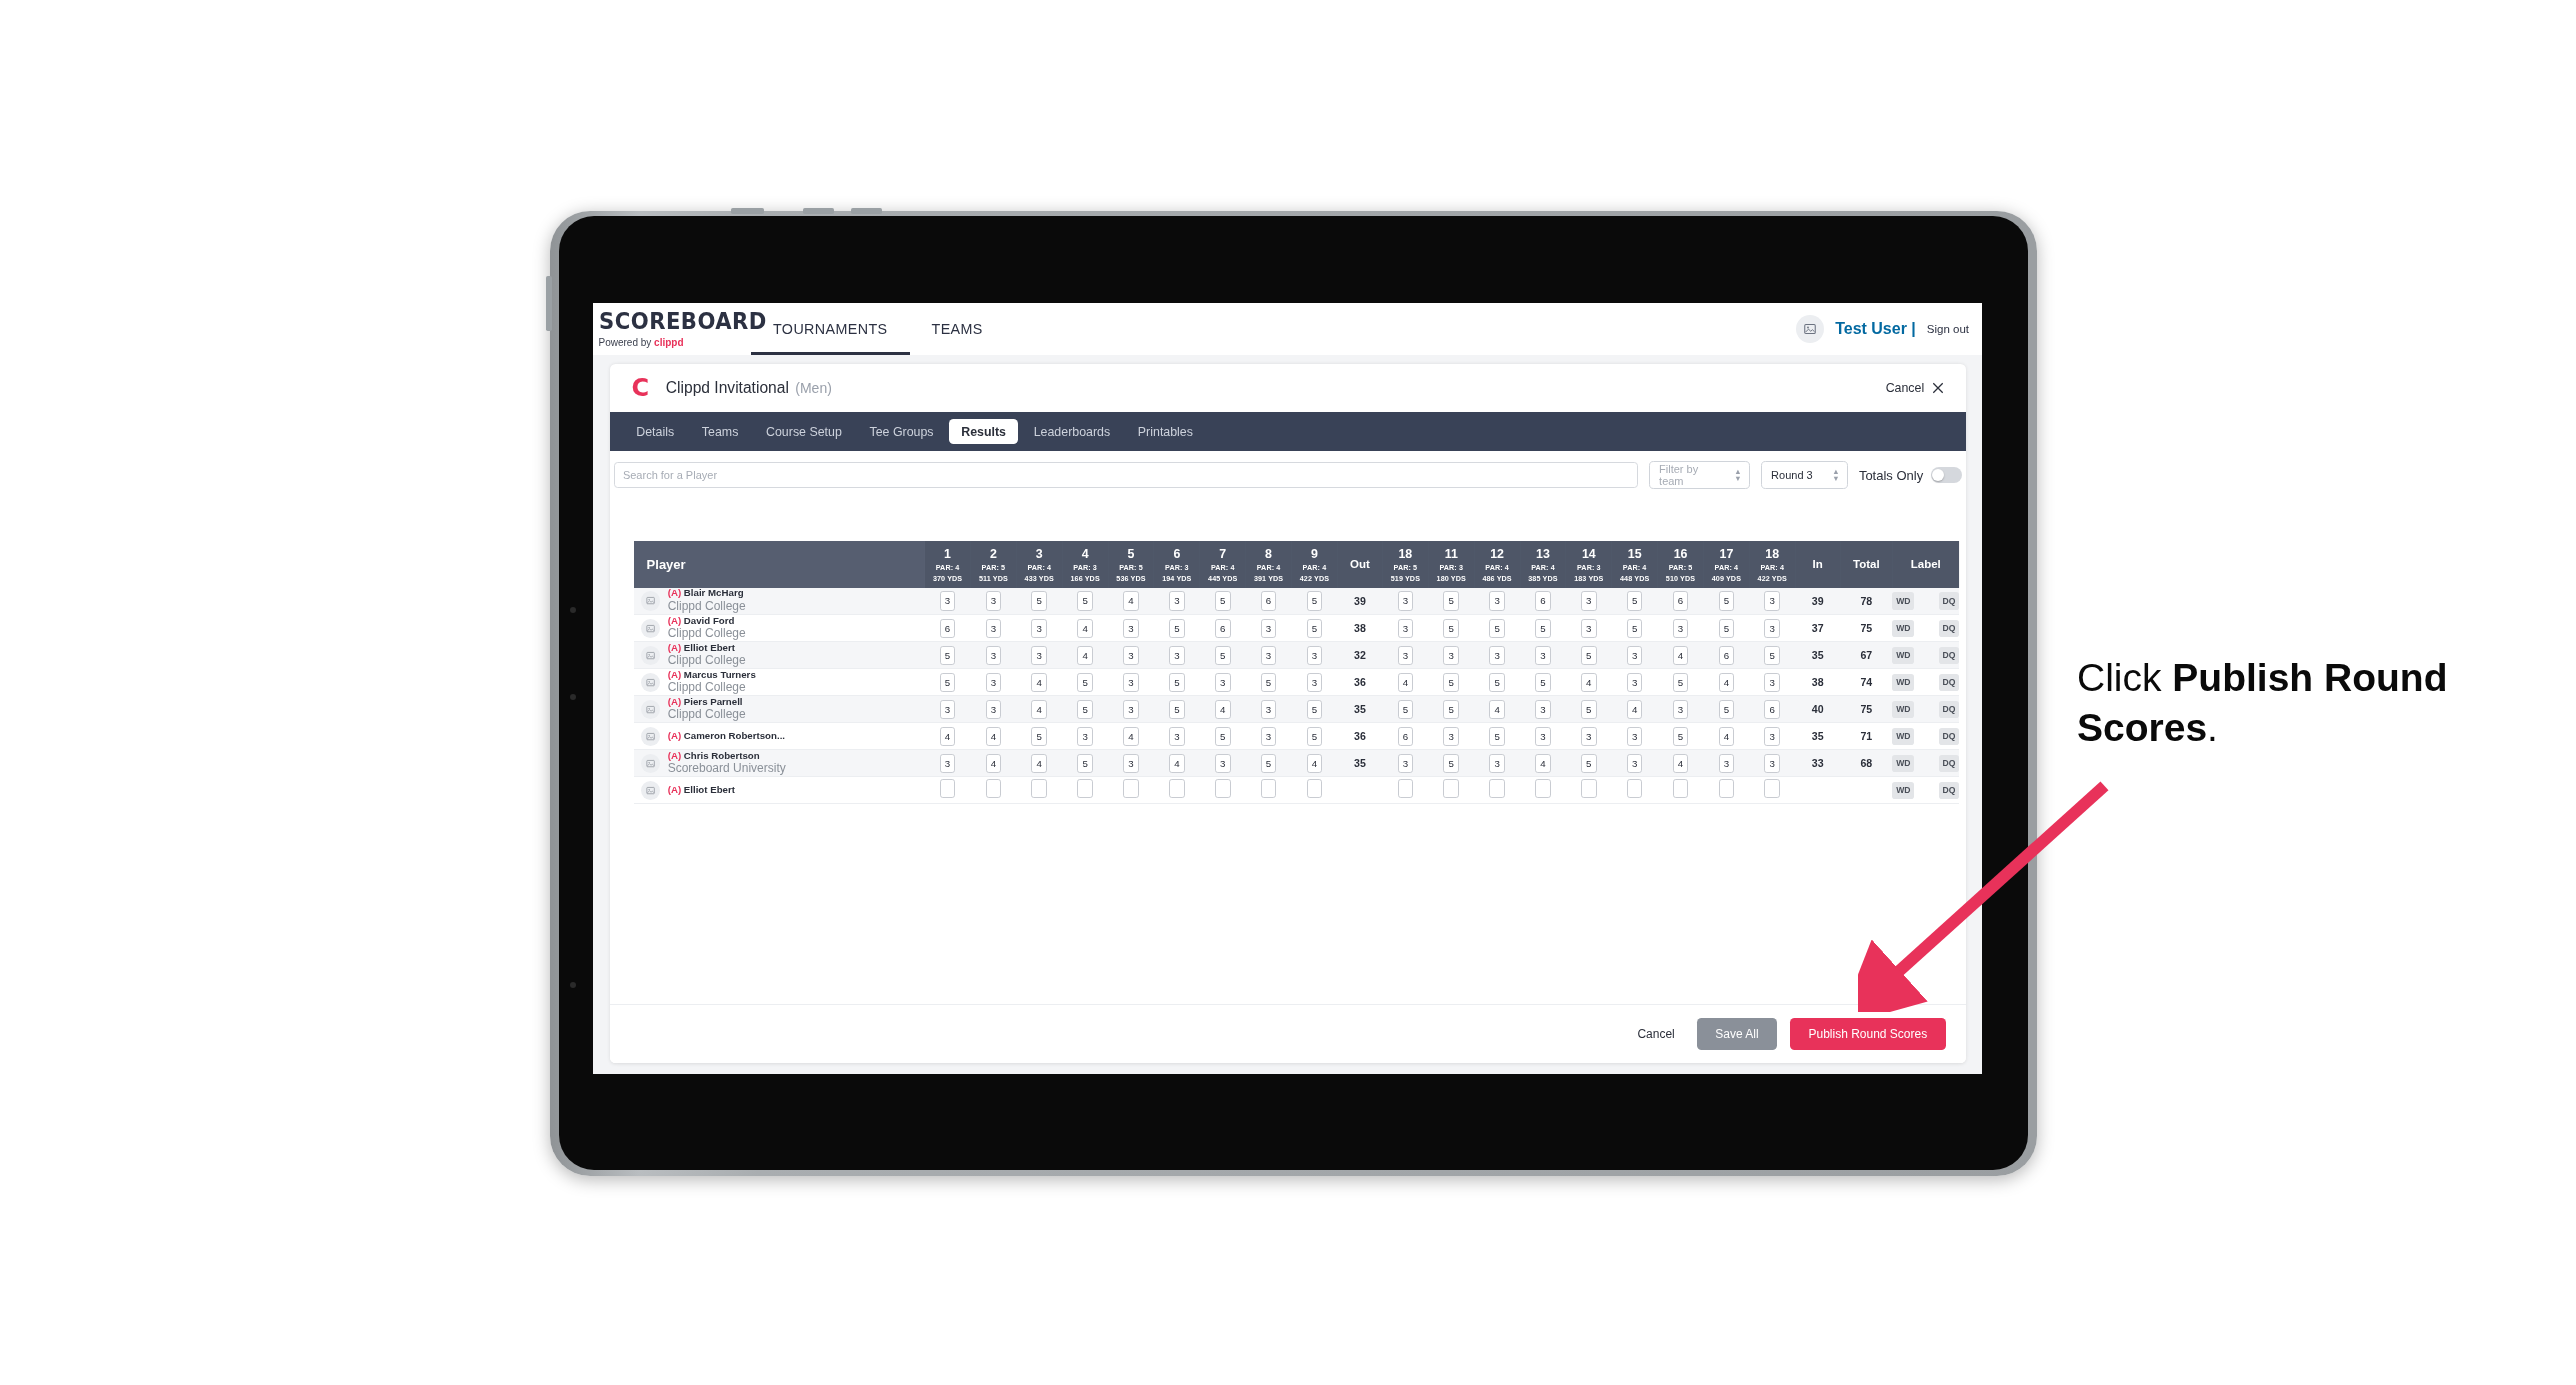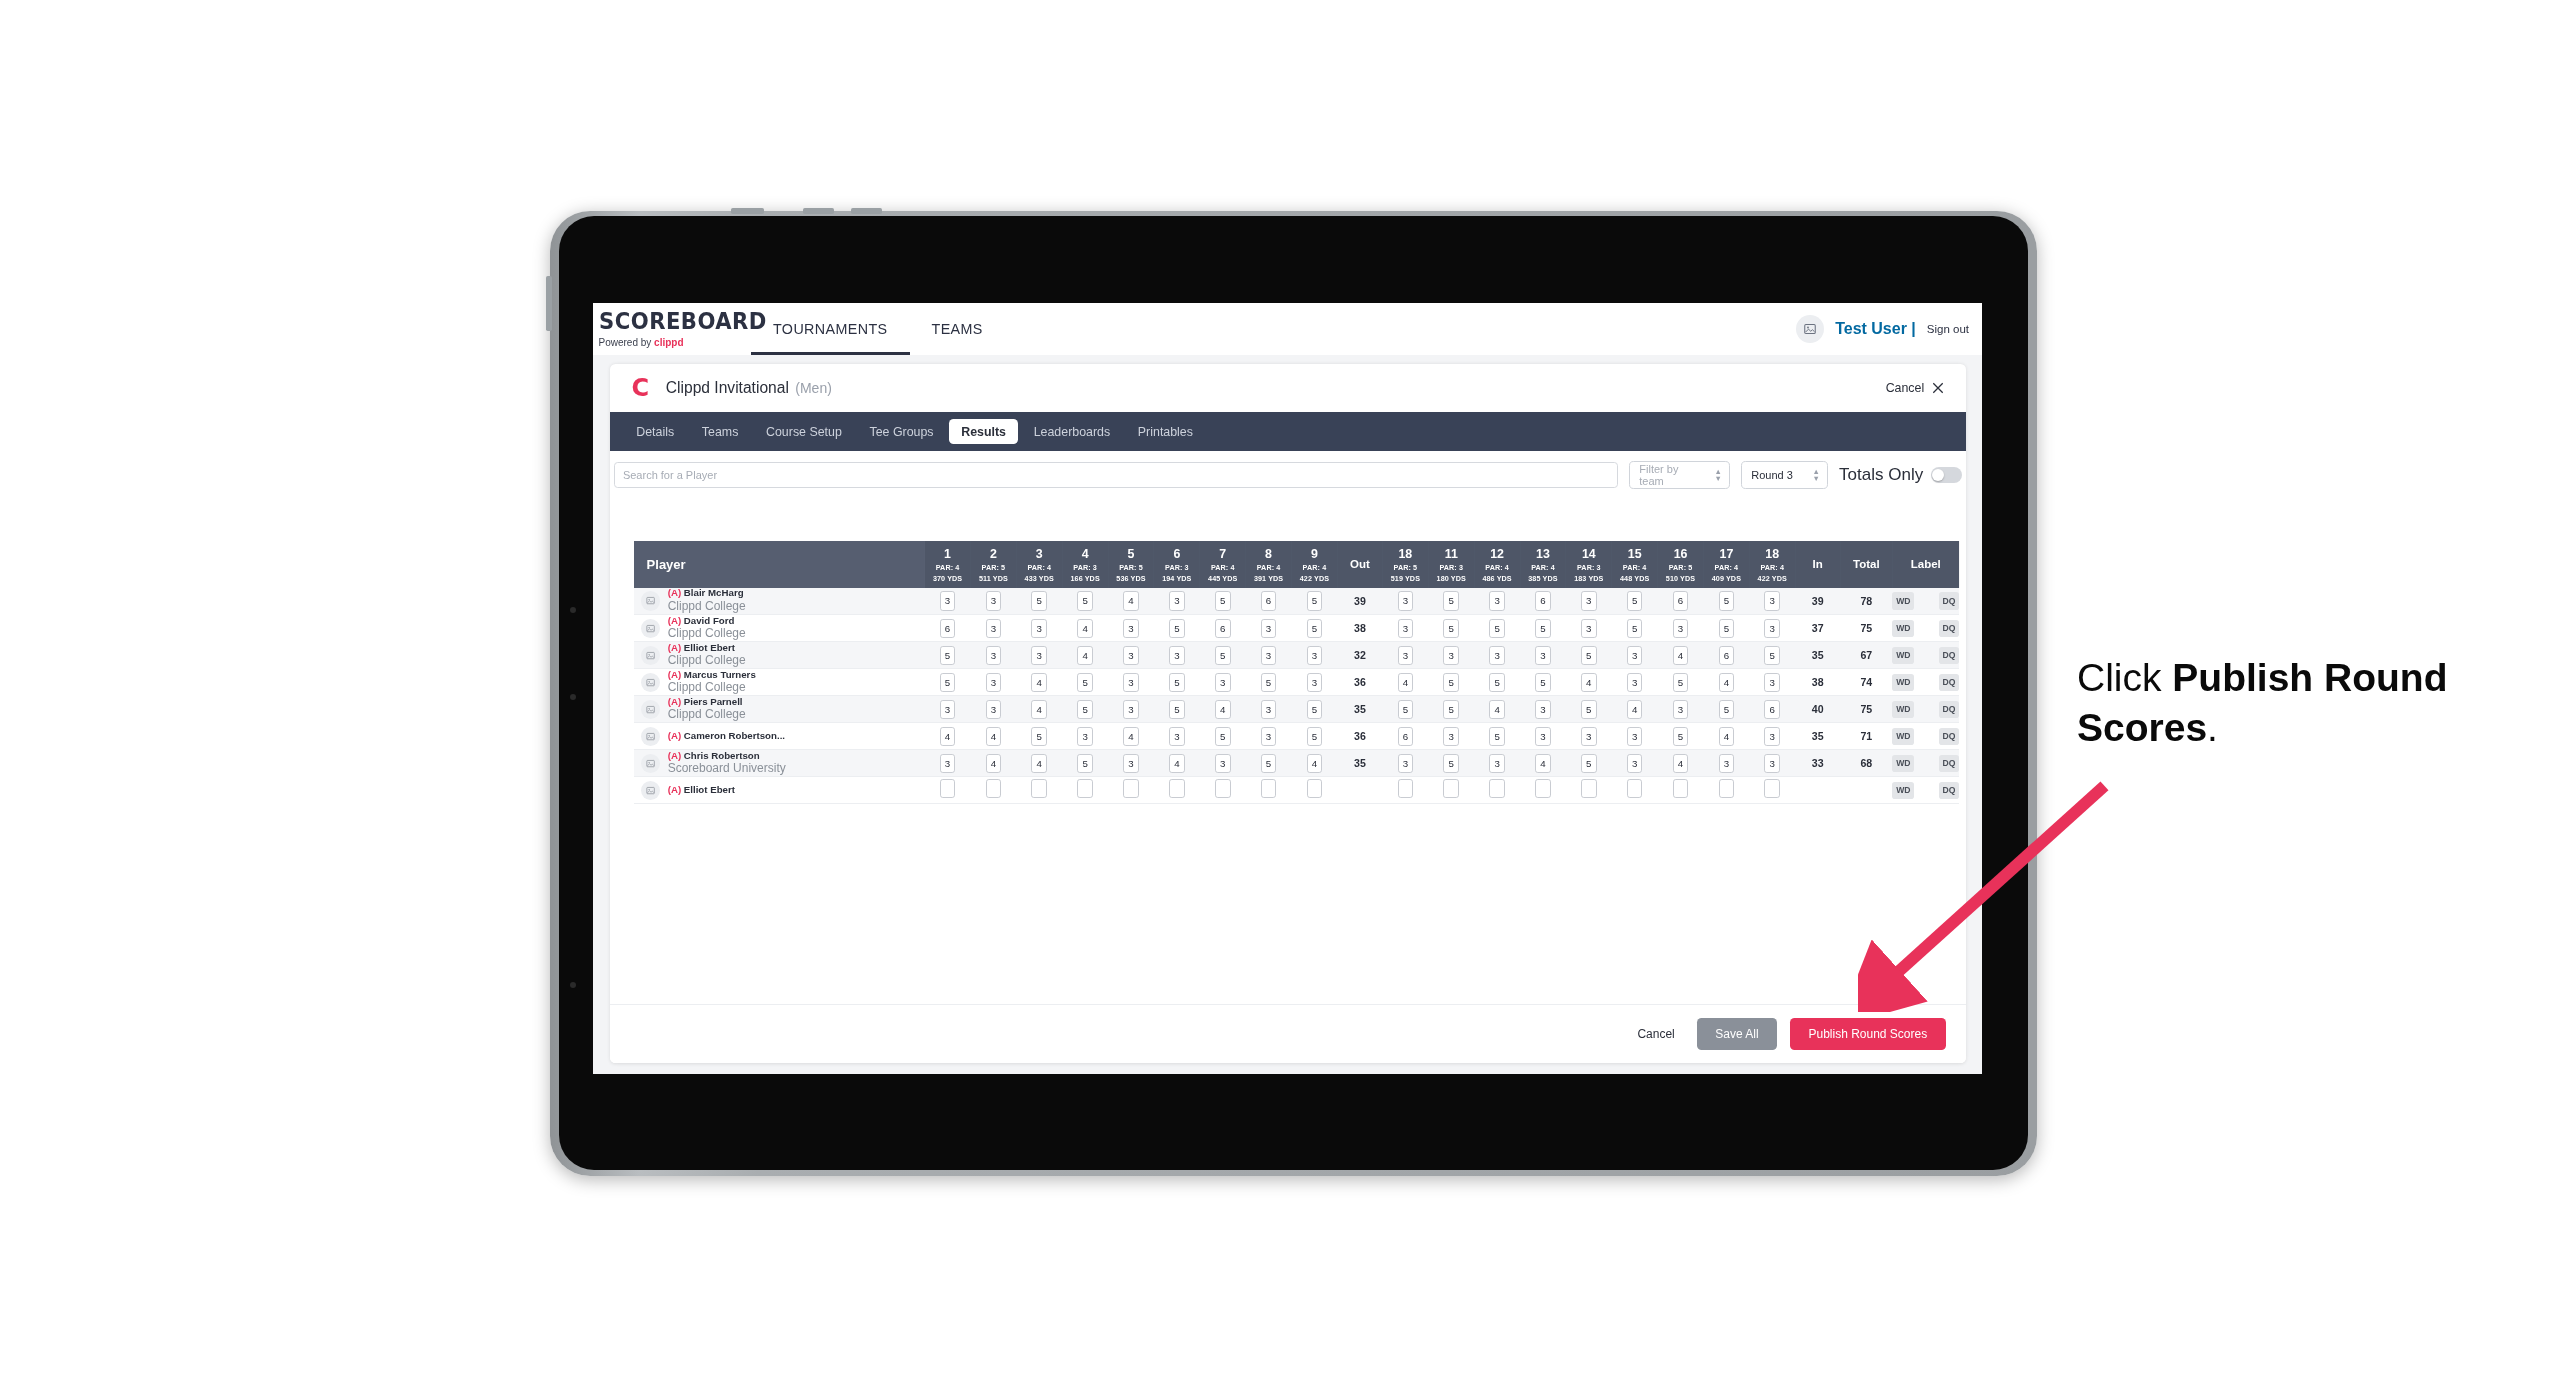--- a/index.html
+++ b/index.html
@@ -111,21 +111,21 @@
   #search-input::placeholder { color:#a7acb5; }
   .select-box {
     height: 28px; border:0.9px solid #d0d4da; border-radius: 4.6px; background:#fff;
     display:flex; align-items:center; padding: 0 7.4px 0 9.2px; gap: 9.2px;
     font-size: 11px; cursor: pointer; position: relative;
   }
   #filter-team { width: 101px; color:#a7acb5; }
   #round-select { width: 87px; color:#2b2f3a; }
   .caret { margin-left:auto; display:flex; flex-direction:column; gap:1.8px; color:#9aa0ab; font-size:7.4px; line-height:5.5px; }
   #totals-wrap { display:flex; align-items:center; gap: 7.4px; }
-  #totals-label { font-size: 17px; color:#2b2f3a; }
+  #totals-label { font-size: 13px; color:#2b2f3a; }
   #totals-toggle {
     width: 31px; height: 15.6px; border-radius: 8.3px; background:#d5d8dd; position:relative; cursor:pointer;
   }
   #totals-toggle::after {
     content:""; position:absolute; left:1.8px; top:1.8px; width:12px; height:12px; border-radius:50%; background:#fff;
     box-shadow:0 0.9px 1.8px rgba(0,0,0,.25);
   }
 
   
   #table-wrap { position:absolute; left:24px; top: 177px; width: 1326px; height: 430px; overflow: hidden; }

